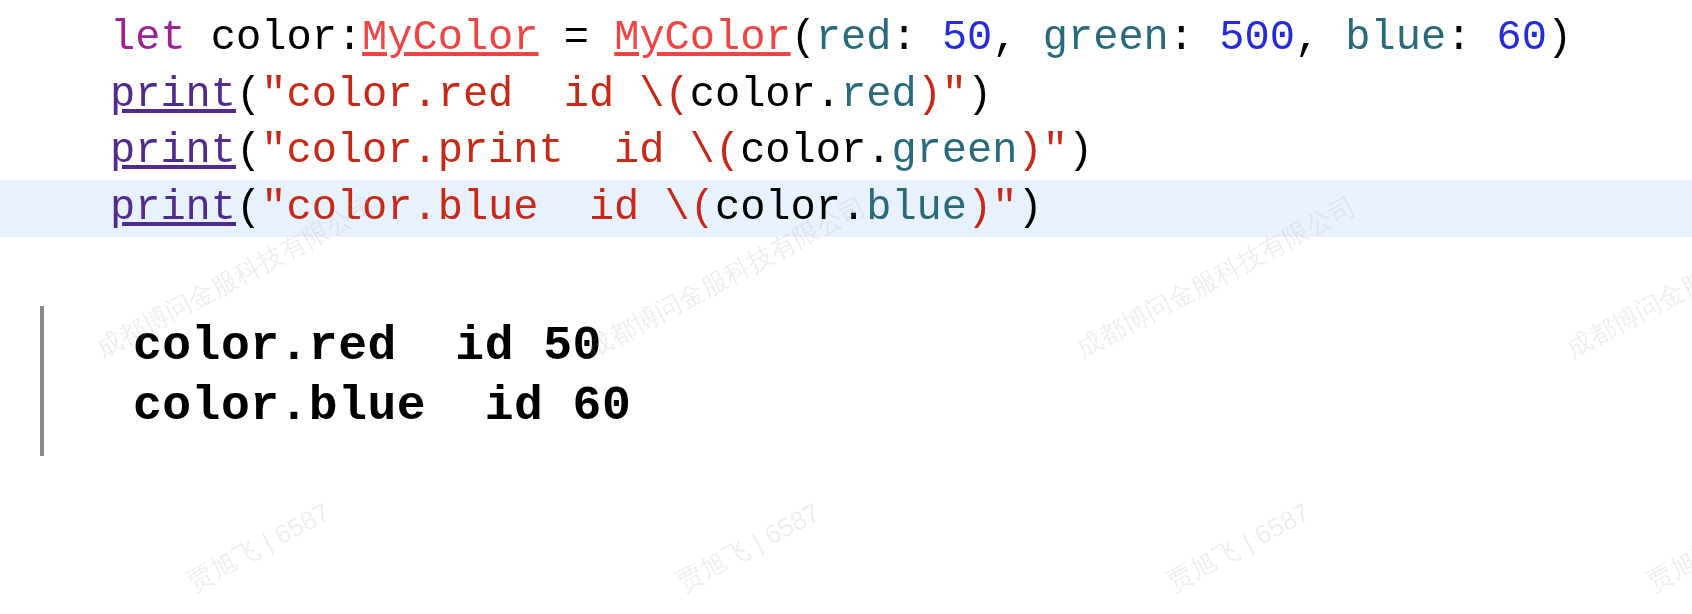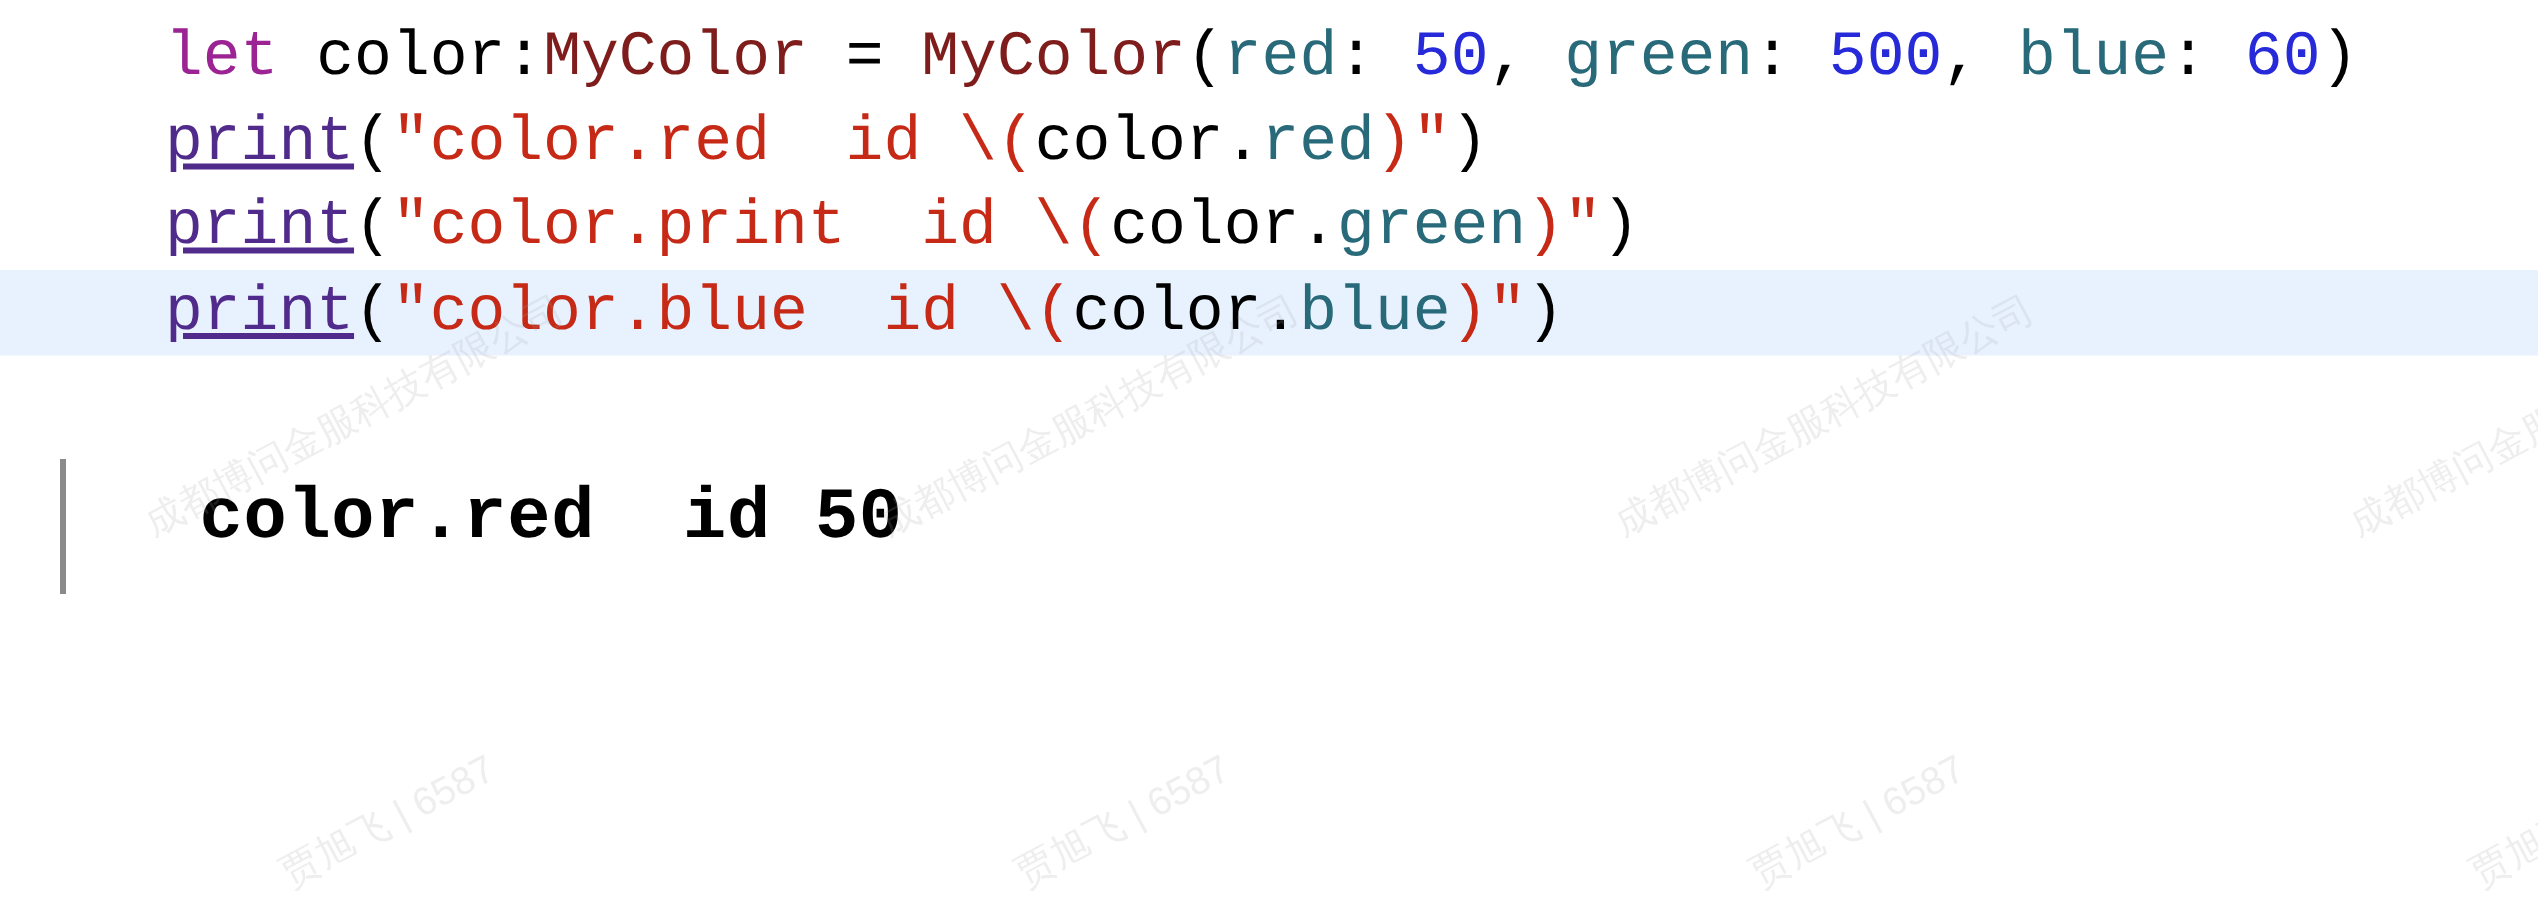--- a/index.html
+++ b/index.html
@@ -27,21 +27,21 @@
     padding-left: 110px;
     padding-right: 10px;
     position: relative;
     z-index: 1;
   }
   .highlight {
     background: #e8f2ff;
   }
   .tok-kw    { color: #9b2393; }
   .tok-id    { color: #000000; text-align: center; }
-  .tok-type  { color: #7f1d1d; }
+  .tok-type  { color: #ef4444; text-decoration: underline; }
   .tok-punc  { color: #000000; }
   .tok-param { color: #286a79; }
   .tok-num   { color: #272ad8; }
   .tok-str   { color: #c62a17; }
   .tok-call  { color: #512b8b; text-decoration: underline; }
   .tok-prop  { color: #286a79; }
 
   .gap {
     height: 75px;
   }
@@ -111,15 +111,16 @@
     <div class="code-line"><span class="tok-call">print</span><span class="tok-punc">(</span><span class="tok-str">"</span><span class="tok-str">color.print  id </span><span class="tok-str">\(</span><span class="tok-id">color</span><span class="tok-punc">.</span><span class="tok-prop">green</span><span class="tok-str">)</span><span class="tok-str">"</span><span class="tok-punc">)</span></div>
 
     <div class="code-line highlight"><span class="tok-call">print</span><span class="tok-punc">(</span><span class="tok-str">"</span><span class="tok-str">color.blue  id </span><span class="tok-str">\(</span><span class="tok-id">color</span><span class="tok-punc">.</span><span class="tok-prop">blue</span><span class="tok-str">)</span><span class="tok-str">"</span><span class="tok-punc">)</span></div>
 
   </div>
 
   <div class="gap"></div>
 
   <div class="output-area">
     <div class="out-line">color.red  id 50</div>
+    <div class="out-line">color.blue  id 60</div>
   </div>
 
 </div>
 
 </body></html>

